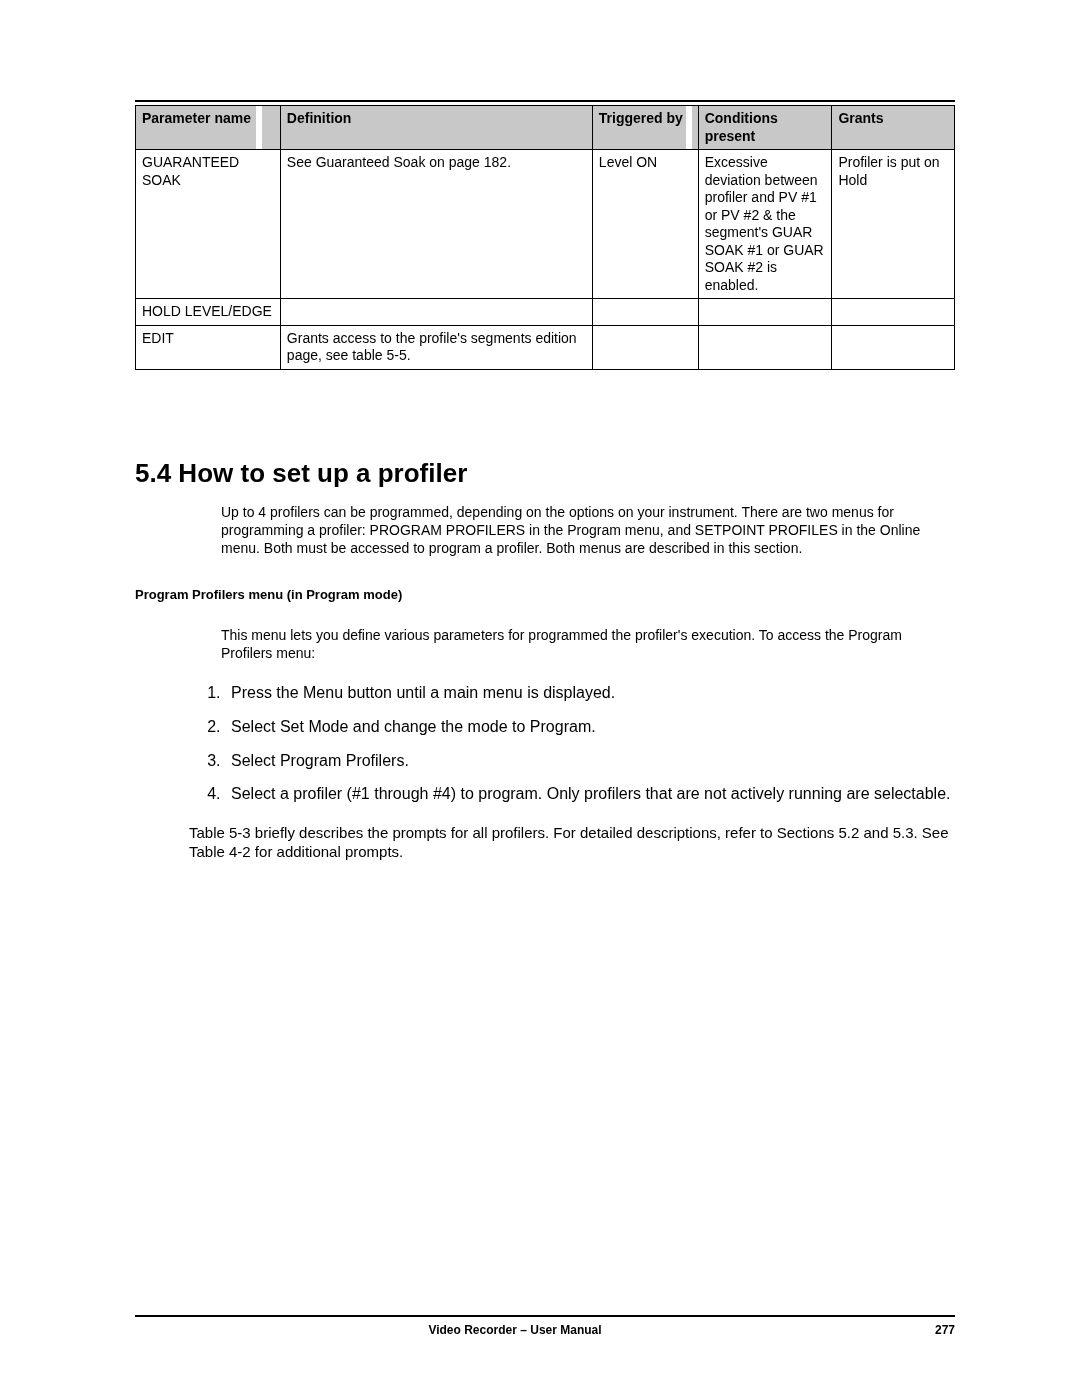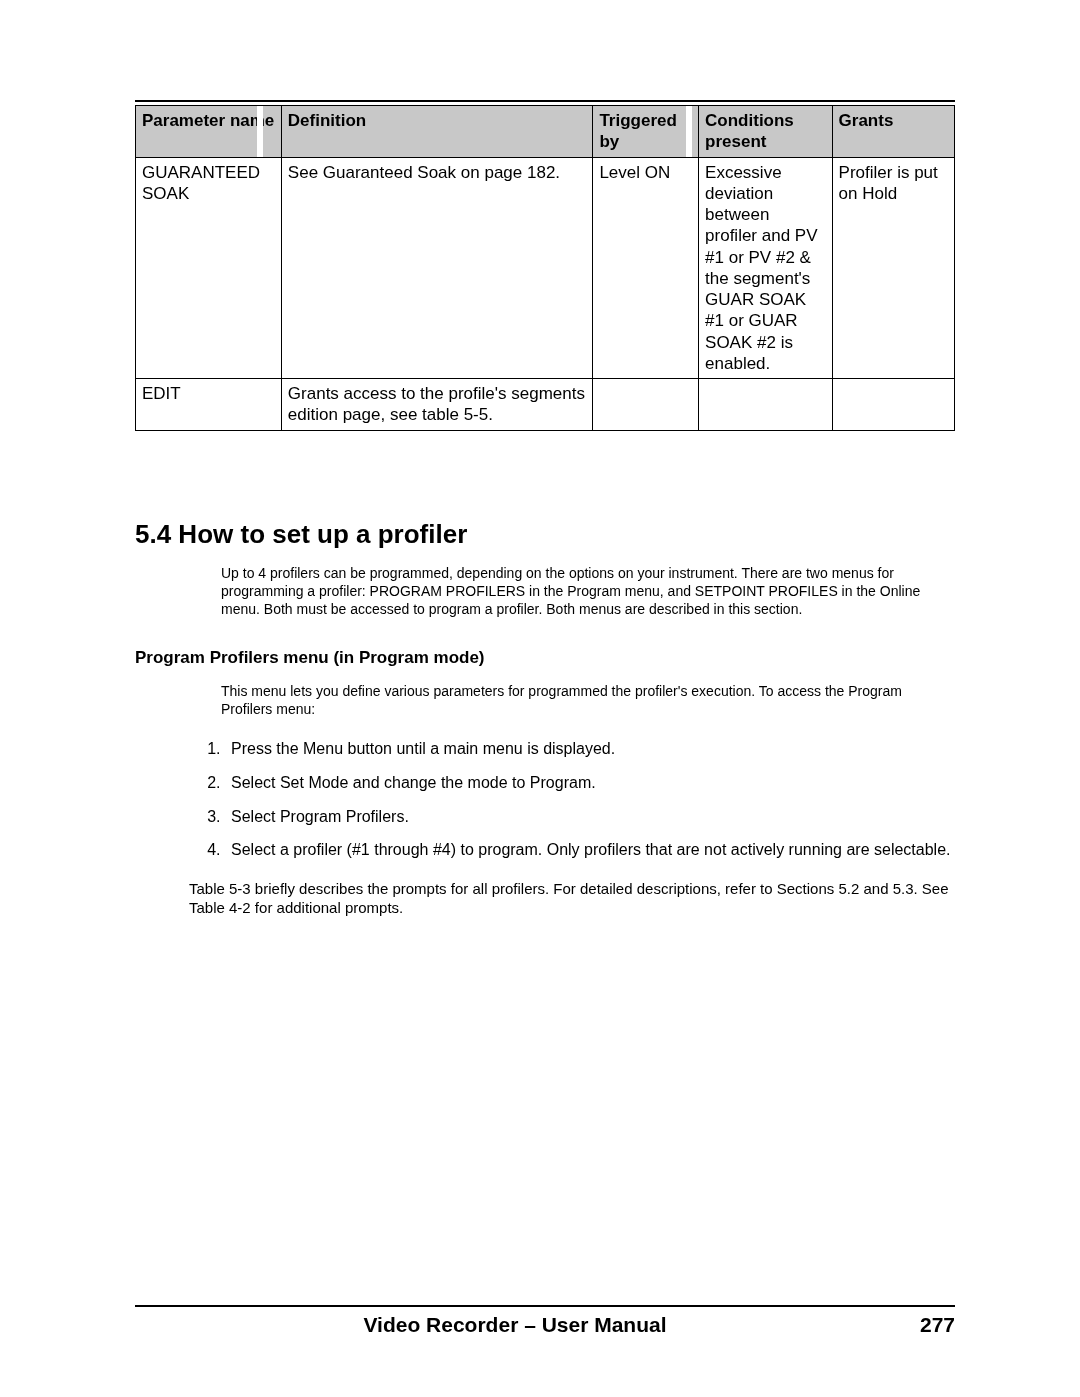--- a/index.html
+++ b/index.html
@@ -23,21 +23,21 @@
     font-size: 15px;
     margin-bottom: 4px;
   }
   .top-rule {
     border-top: 2px solid #000;
     margin-bottom: 3px;
   }
   table.param-table {
     border-collapse: collapse;
     width: 100%;
-    font-size: 17px;
+    font-size: 14px;
     line-height: 1.25;
   }
   table.param-table th, table.param-table td {
     border: 1px solid #000;
     padding: 4px 6px;
     text-align: left;
     vertical-align: top;
   }
   table.param-table th {
     background: #c8c8c8;
@@ -69,24 +69,24 @@
     font-weight: bold;
     margin-bottom: 14px;
   }
   .body-text {
     font-size: 14px;
     line-height: 1.3;
     margin-left: 86px;
     margin-bottom: 20px;
   }
   h3.subhead {
-    font-size: 17px;
+    font-size: 13px;
     font-weight: bold;
     margin-left: 0;
-    margin-bottom: 14px;
+    margin-bottom: 24px;
     margin-top: 10px;
   }
   ol.steps {
     font-size: 16px;
     line-height: 1.35;
     margin-left: 90px;
     padding-left: 0;
   }
   ol.steps li {
     margin-bottom: 12px;
@@ -97,21 +97,21 @@
     line-height: 1.3;
     margin-left: 54px;
     margin-top: 6px;
   }
 
   .footer {
     margin-top: auto;
     border-top: 2px solid #000;
     padding-top: 6px;
     display: flex;
-    font-size: 21px;
+    font-size: 12px;
     font-weight: bold;
   }
   .footer .center {
     flex: 1;
     text-align: center;
   }
   .footer .pnum {
     width: 60px;
     text-align: right;
   }
@@ -133,20 +133,27 @@
         <th class="col-res">Grants</th>
       </tr>
     </thead>
     <tbody>
       <tr>
         <td>GUARANTEED SOAK</td>
         <td>See Guaranteed Soak on page 182.</td>
         <td>Level ON</td>
         <td>Excessive deviation between profiler and PV #1 or PV #2 &amp; the segment's GUAR SOAK #1 or GUAR SOAK #2 is enabled.</td>
         <td>Profiler is put on Hold</td>
+      </tr>
+      <tr>
+        <td>HOLD LEVEL/EDGE</td>
+        <td></td>
+        <td></td>
+        <td></td>
+        <td></td>
       </tr>
       <tr>
         <td>EDIT</td>
         <td>Grants access to the profile's segments edition page, see table 5-5.</td>
         <td></td>
         <td></td>
         <td></td>
       </tr>
     </tbody>
   </table>

